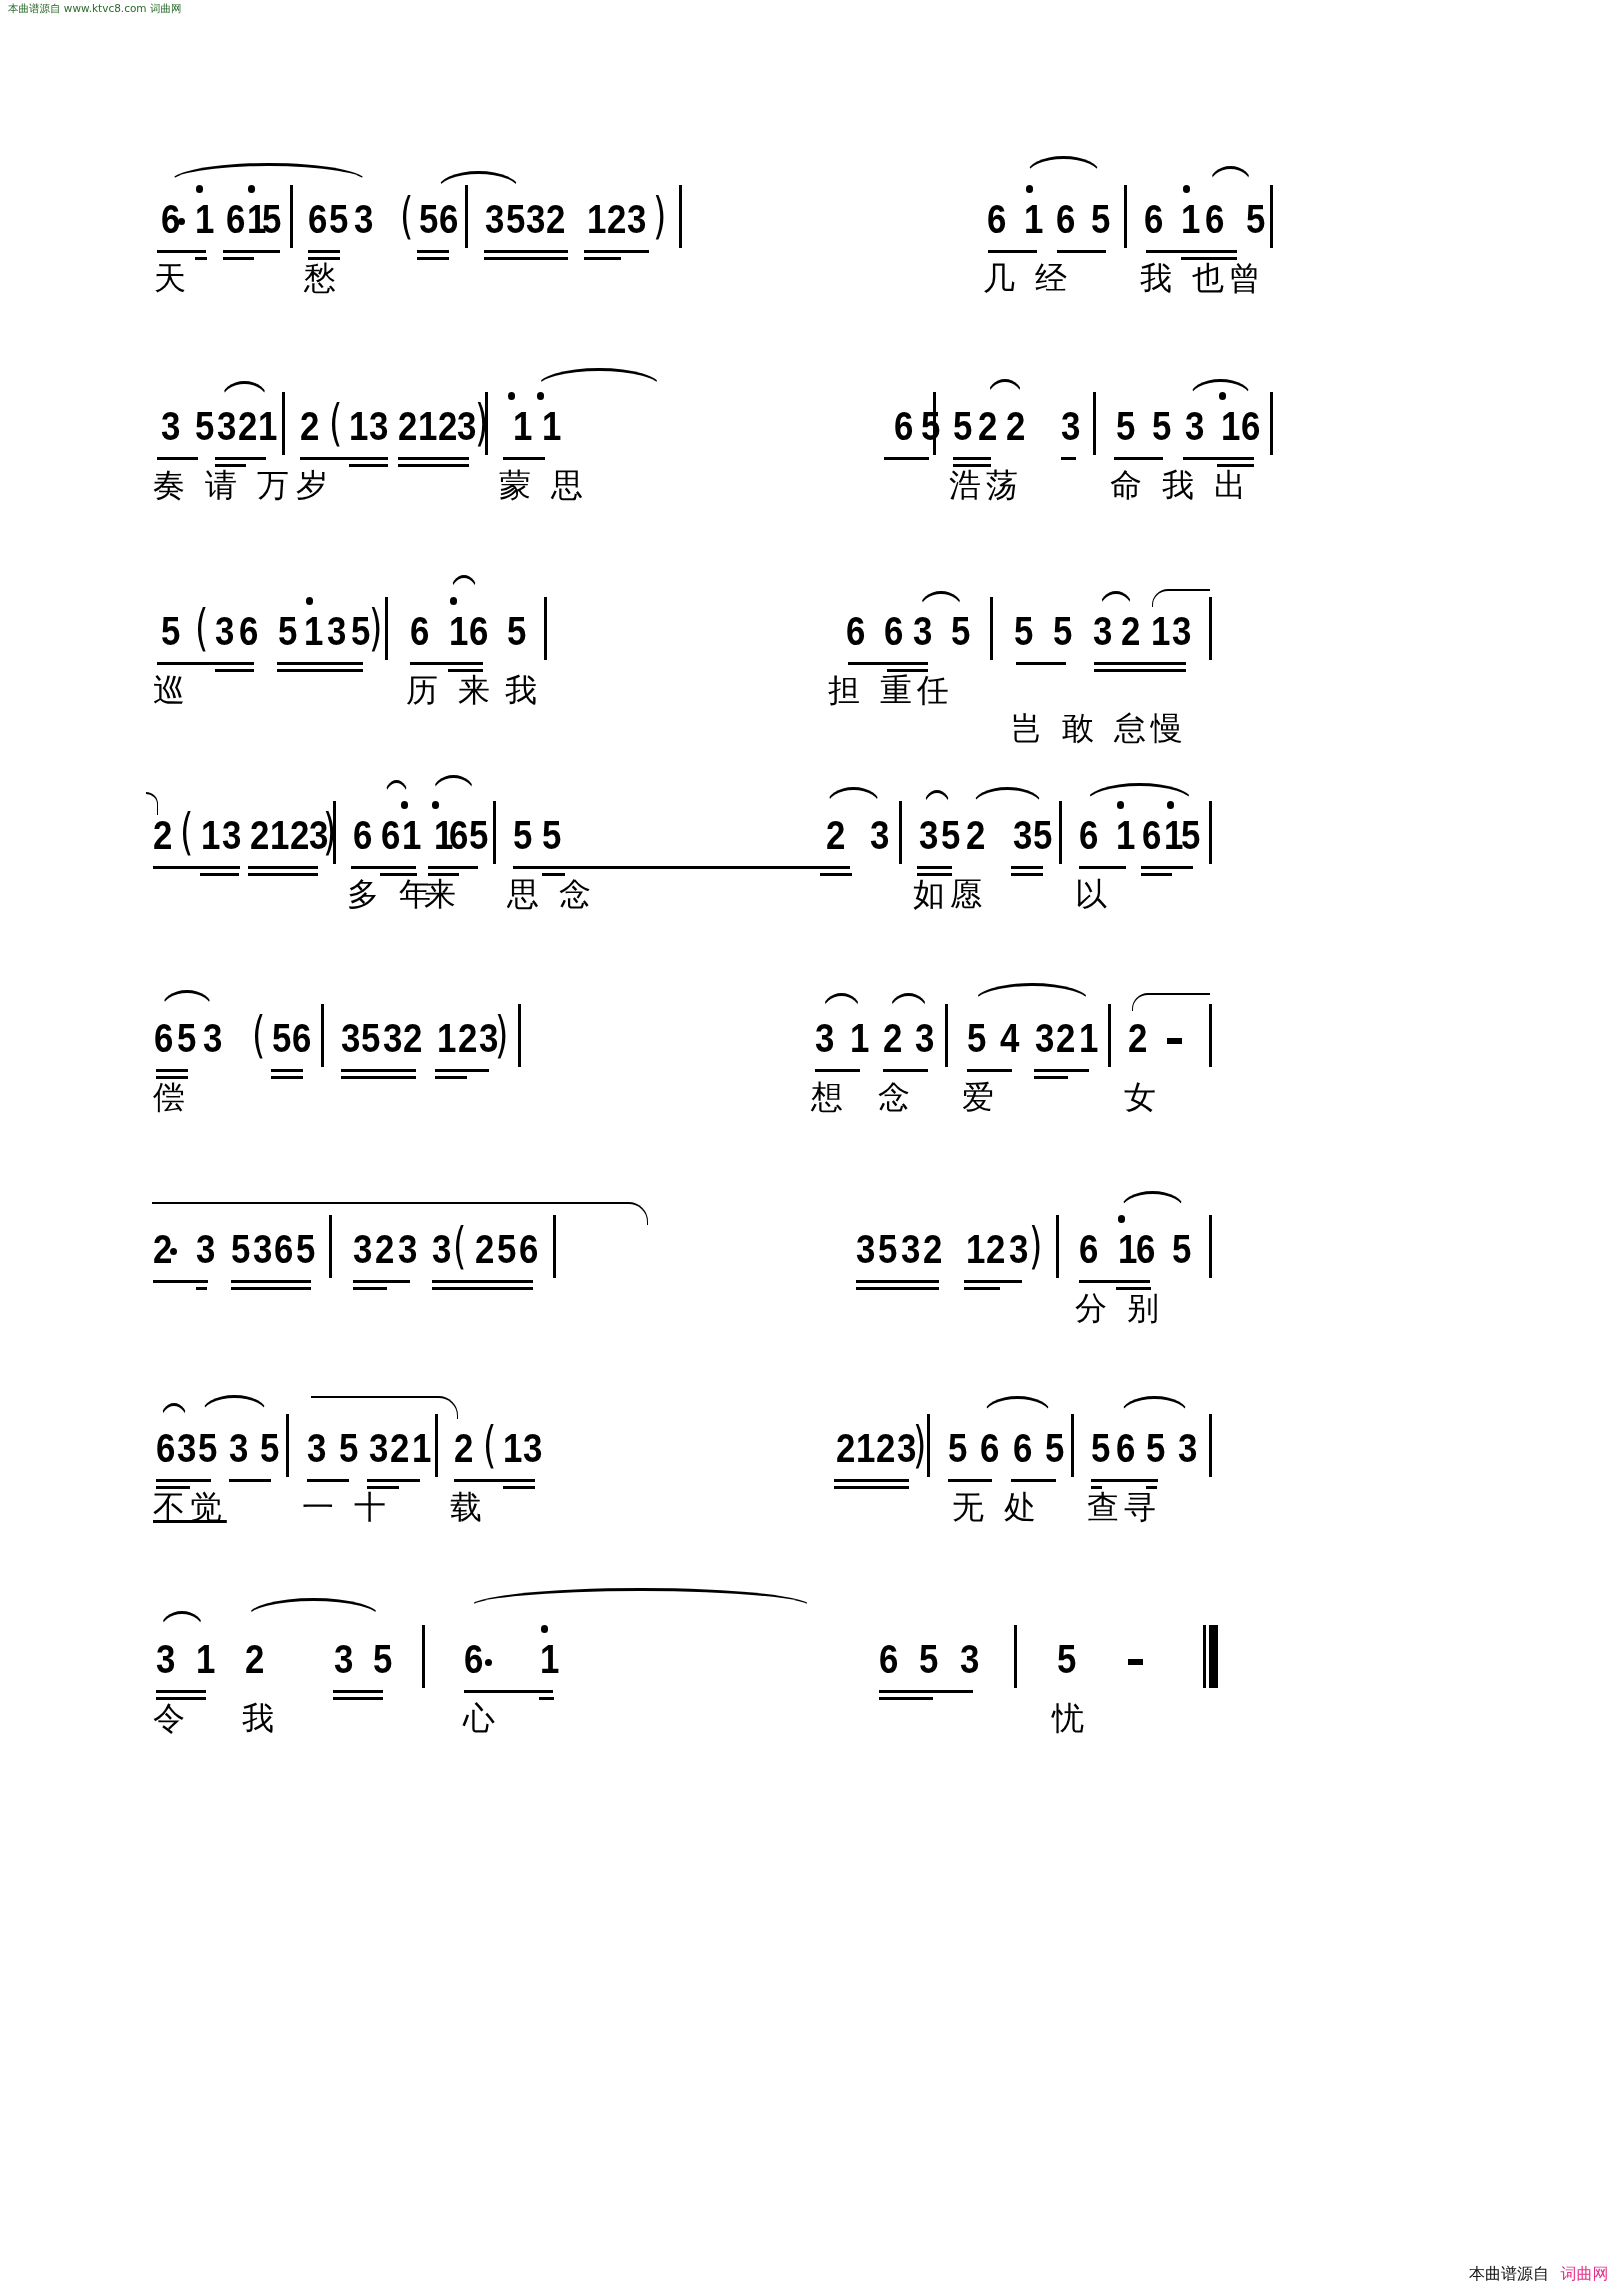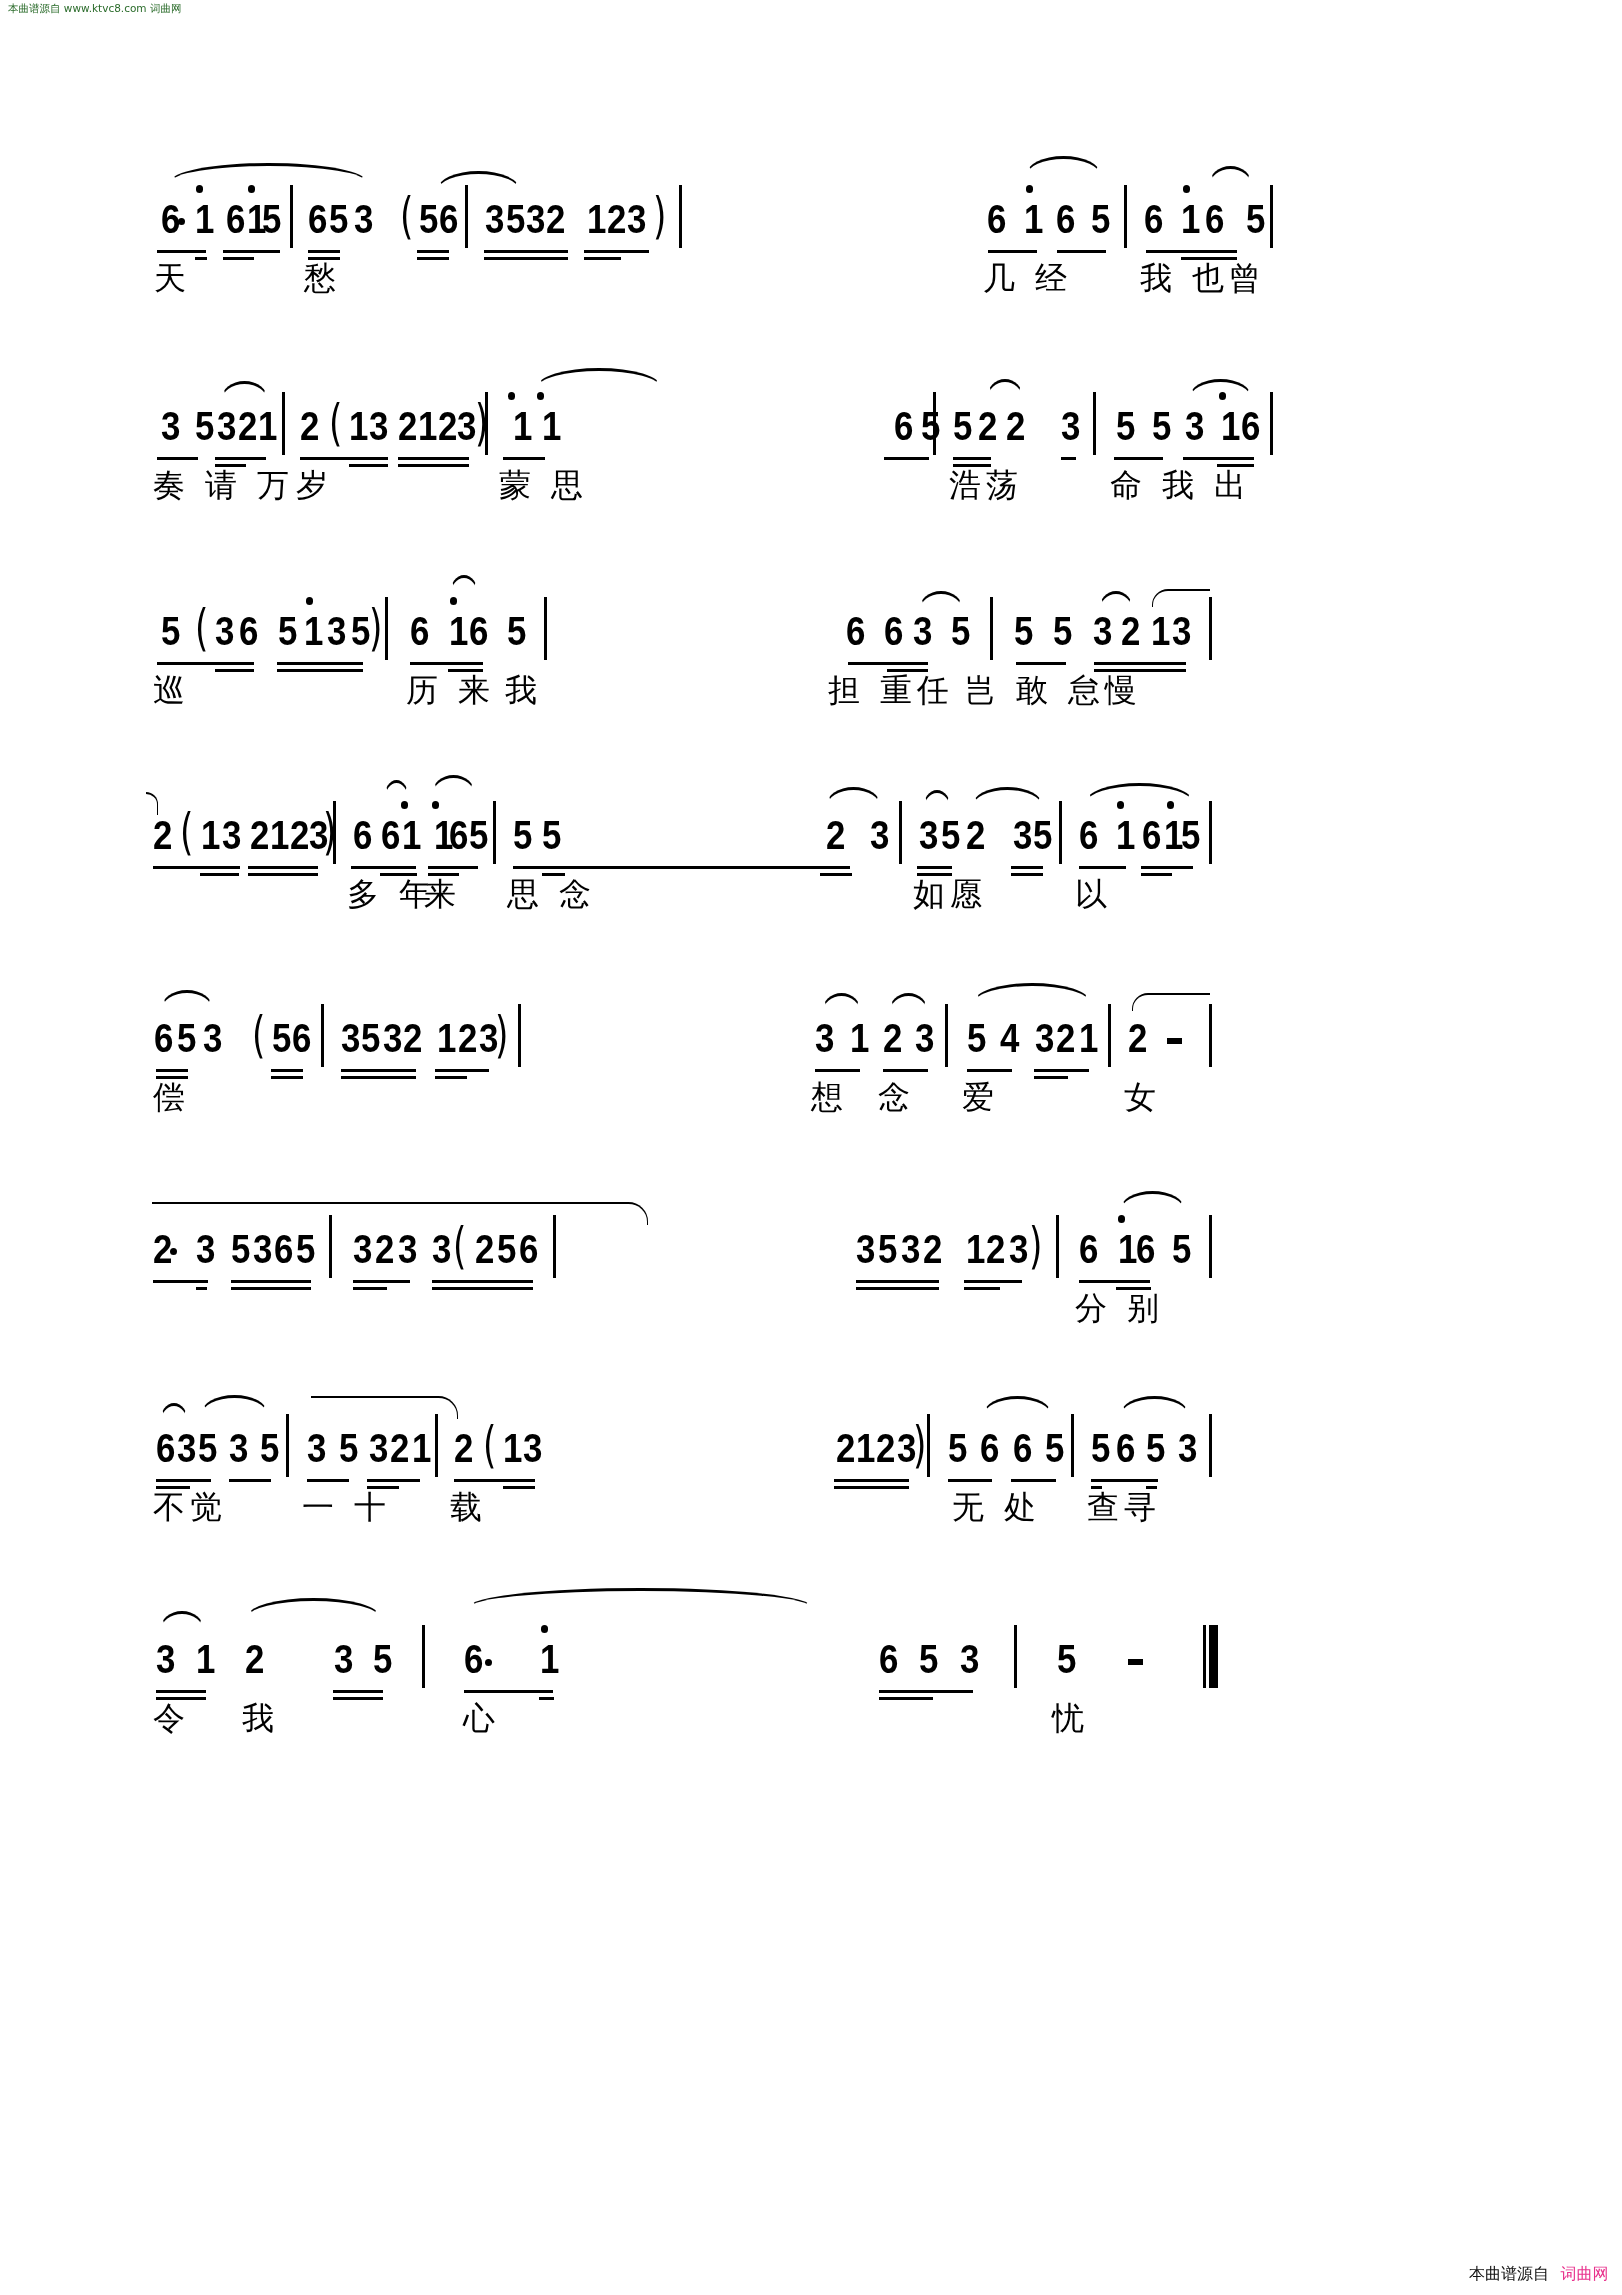--- a/index.html
+++ b/index.html
@@ -223,21 +223,21 @@
   <span class="note" style="left:1151px;">1</span>
   <span class="note" style="left:1172px;">3</span>
   <div class="ul" style="left:1094px; top:55px; width:92px;"></div>
   <div class="ul" style="left:1094px; top:62px; width:92px;"></div>
   <div class="bar" style="left:1209px;"></div>
 
   <span class="lyric" style="left:153px;">巡</span>
   <span class="lyric" style="left:406px;">历 来</span>
   <span class="lyric" style="left:505px;">我</span>
   <span class="lyric" style="left:828px;">担 重任</span>
-  <span class="lyric" style="left:964px;">岂 敢 怠慢</span>
+  <span class="lyric" style="left:1010px;margin-top:38px;">岂 敢 怠慢</span>
 </div>
 
 <div class="row" style="top:811px;">
   <div class="slur-flat-r" style="left:146px; top:-19.5px; width:11.4px;"></div>
   <div class="slur" style="left:384px; top:-31px; width:23px;"></div>
   <div class="slur" style="left:432px; top:-36px; width:41px;"></div>
   <div class="slur" style="left:826px; top:-24px; width:53px;"></div>
   <div class="slur" style="left:923px; top:-21px; width:26px;"></div>
   <div class="slur" style="left:972px; top:-24px; width:69px;"></div>
   <div class="slur" style="left:1086px; top:-28px; width:105px;"></div>
@@ -481,21 +481,21 @@
 
   <span class="note" style="left:1091px;">5</span>
   <span class="note" style="left:1116px;">6</span>
   <span class="note" style="left:1146px;">5</span>
   <div class="ul" style="left:1091px; top:55px; width:67px;"></div>
   <div class="ul" style="left:1091px; top:62px; width:11.4px;"></div>
   <div class="ul" style="left:1146px; top:62px; width:11.4px;"></div>
   <span class="note" style="left:1178px;">3</span>
   <div class="bar" style="left:1209px;"></div>
 
-  <span class="lyric" style="left:153px;">不觉</span>
+  <span class="lyric" style="left:153px;text-decoration:underline;">不觉</span>
   <span class="lyric" style="left:302px;">一 十</span>
   <span class="lyric" style="left:450px;">载</span>
   <span class="lyric" style="left:952px;">无 处</span>
   <span class="lyric" style="left:1087px;">查寻</span>
 </div>
 
 <div class="row" style="top:1635px;">
   <div class="slur" style="left:160px; top:-24px; width:42px;"></div>
   <div class="slur" style="left:247px; top:-37px; width:131px;"></div>
   <div class="slur" style="left:469px; top:-47px; width:341px;"></div>

